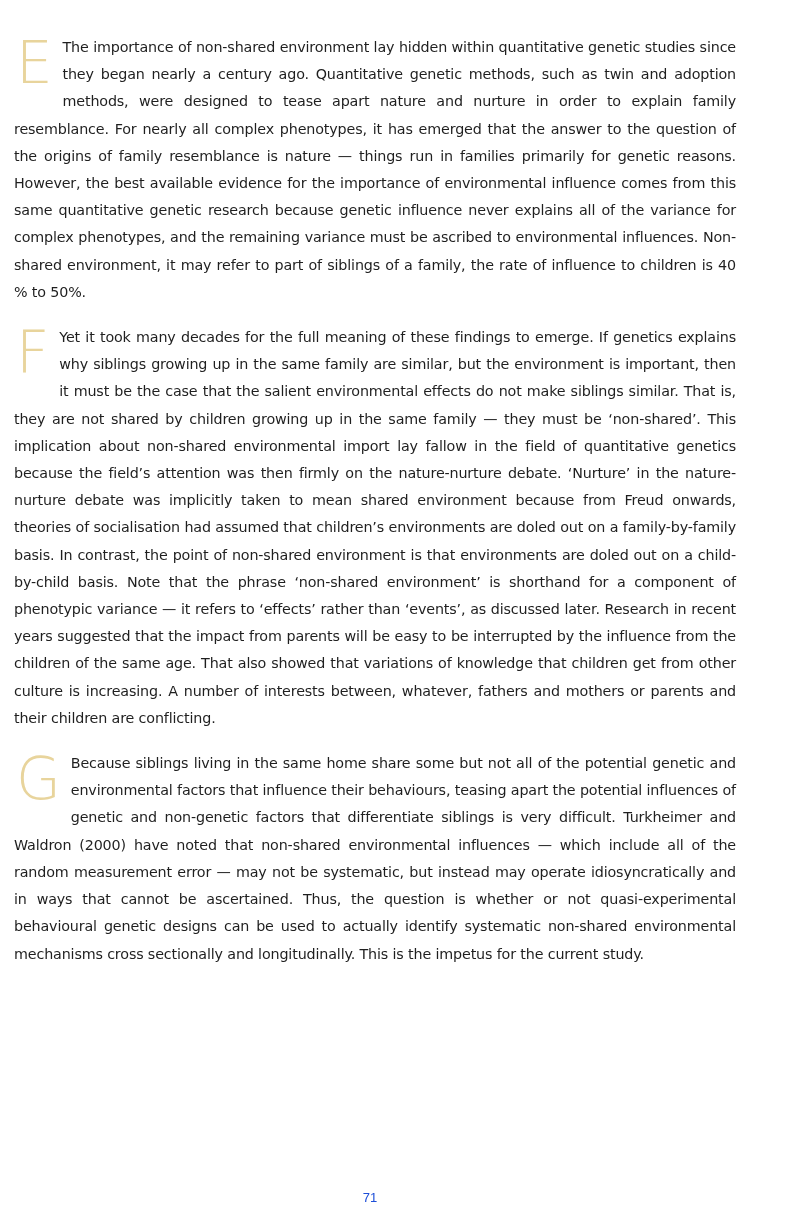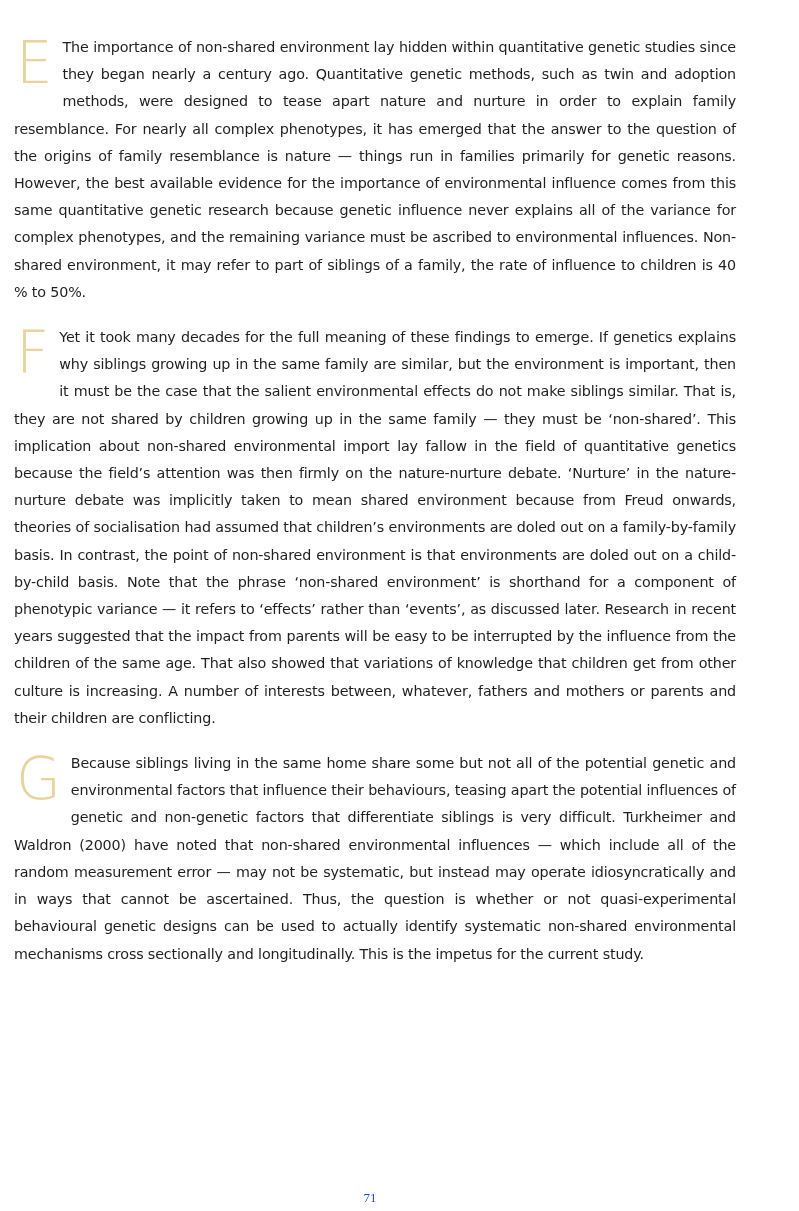--- a/index.html
+++ b/index.html
@@ -17,21 +17,21 @@
       font-family: "DejaVu Sans", sans-serif;
       font-weight: 200;
       font-size: 58px; line-height: 50px;
       color: #e8d49c;
       margin: 4px 10px 0 2px;
       height: 52px;
     }
     .page-number {
       position: absolute; left: 0; width: 740px; top: 1190px;
       text-align: center;
-      font-family: Liberation Serif, serif; font-size: 13px; color: #1d4ed8;
+      font-family: Liberation Sans, sans-serif; font-size: 13px; color: #1d4ed8;
     }
   </style>
 </head>
 <body>
 
 <div class="page">
   <p class="para p1">
     <span class="dropcap">E</span>
     <span>The importance of non-shared environment lay hidden within quantitative genetic studies since they began nearly a century ago. Quantitative genetic methods, such as twin and adoption methods, were designed to tease apart nature and nurture in order to explain family resemblance. For nearly all complex phenotypes, it has emerged that the answer to the question of the origins of family resemblance is nature — things run in families primarily for genetic reasons. However, the best available evidence for the importance of environmental influence comes from this same quantitative genetic research because genetic influence never explains all of the variance for complex phenotypes, and the remaining variance must be ascribed to environmental influences. Non-shared environment, it may refer to part of siblings of a family, the rate of influence to children is 40 % to 50%.</span>
   </p>

